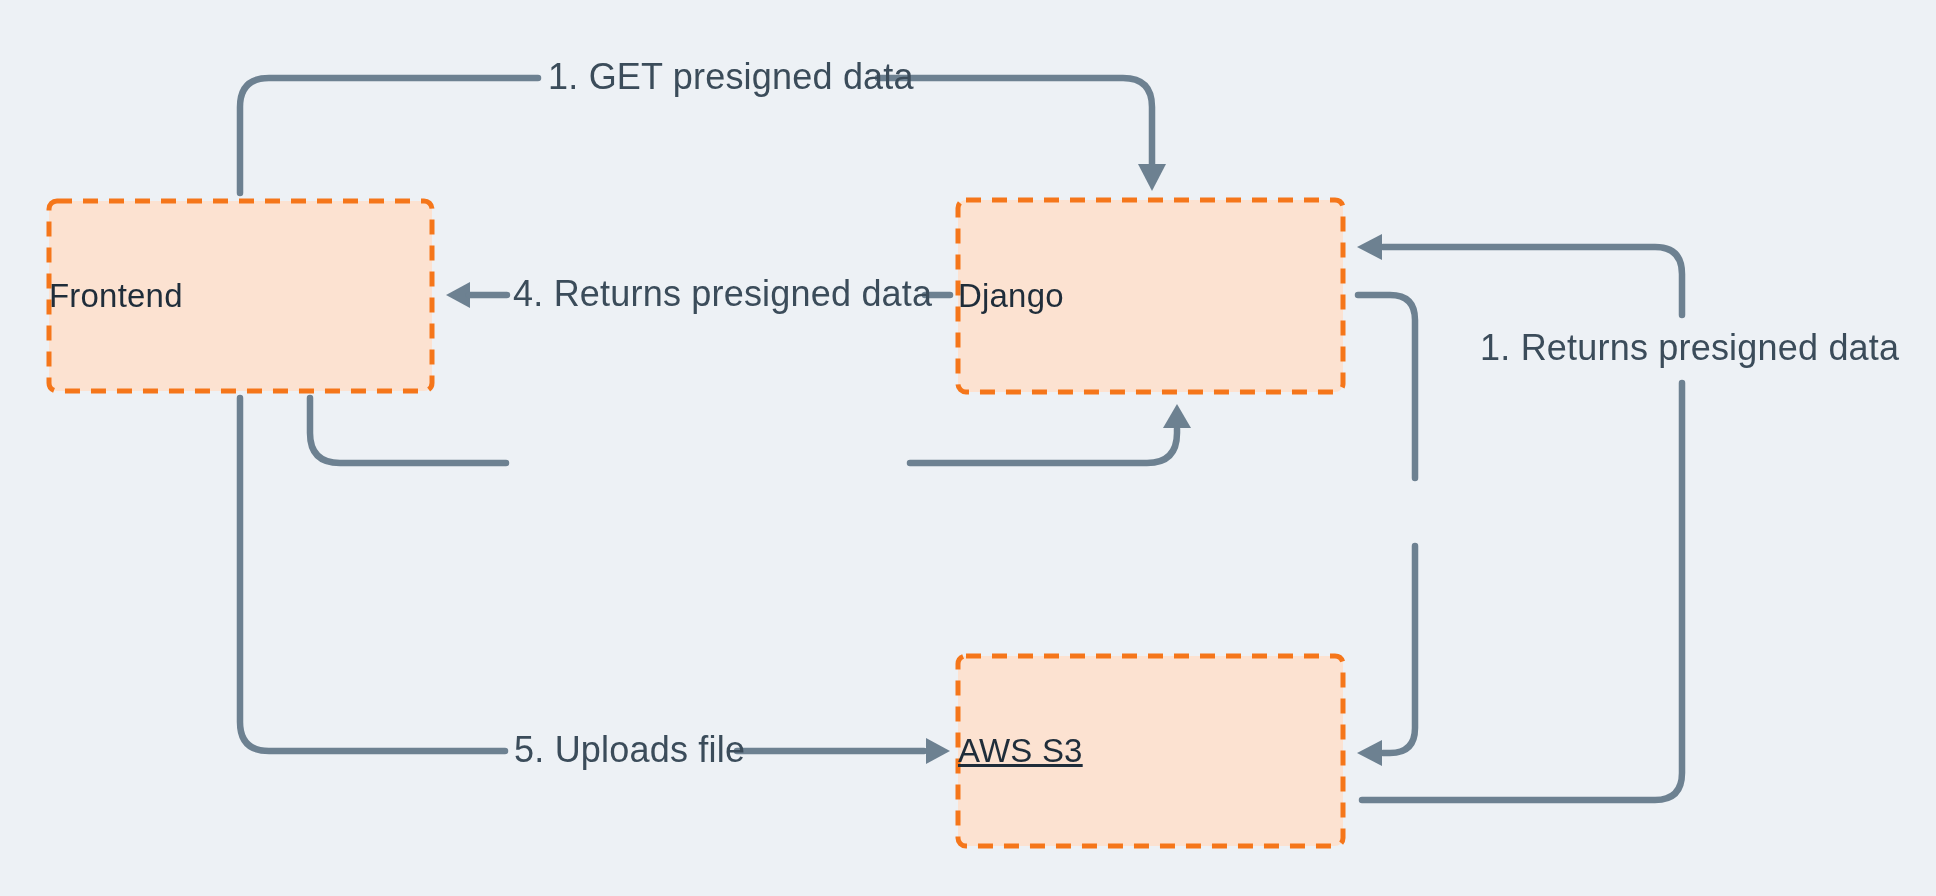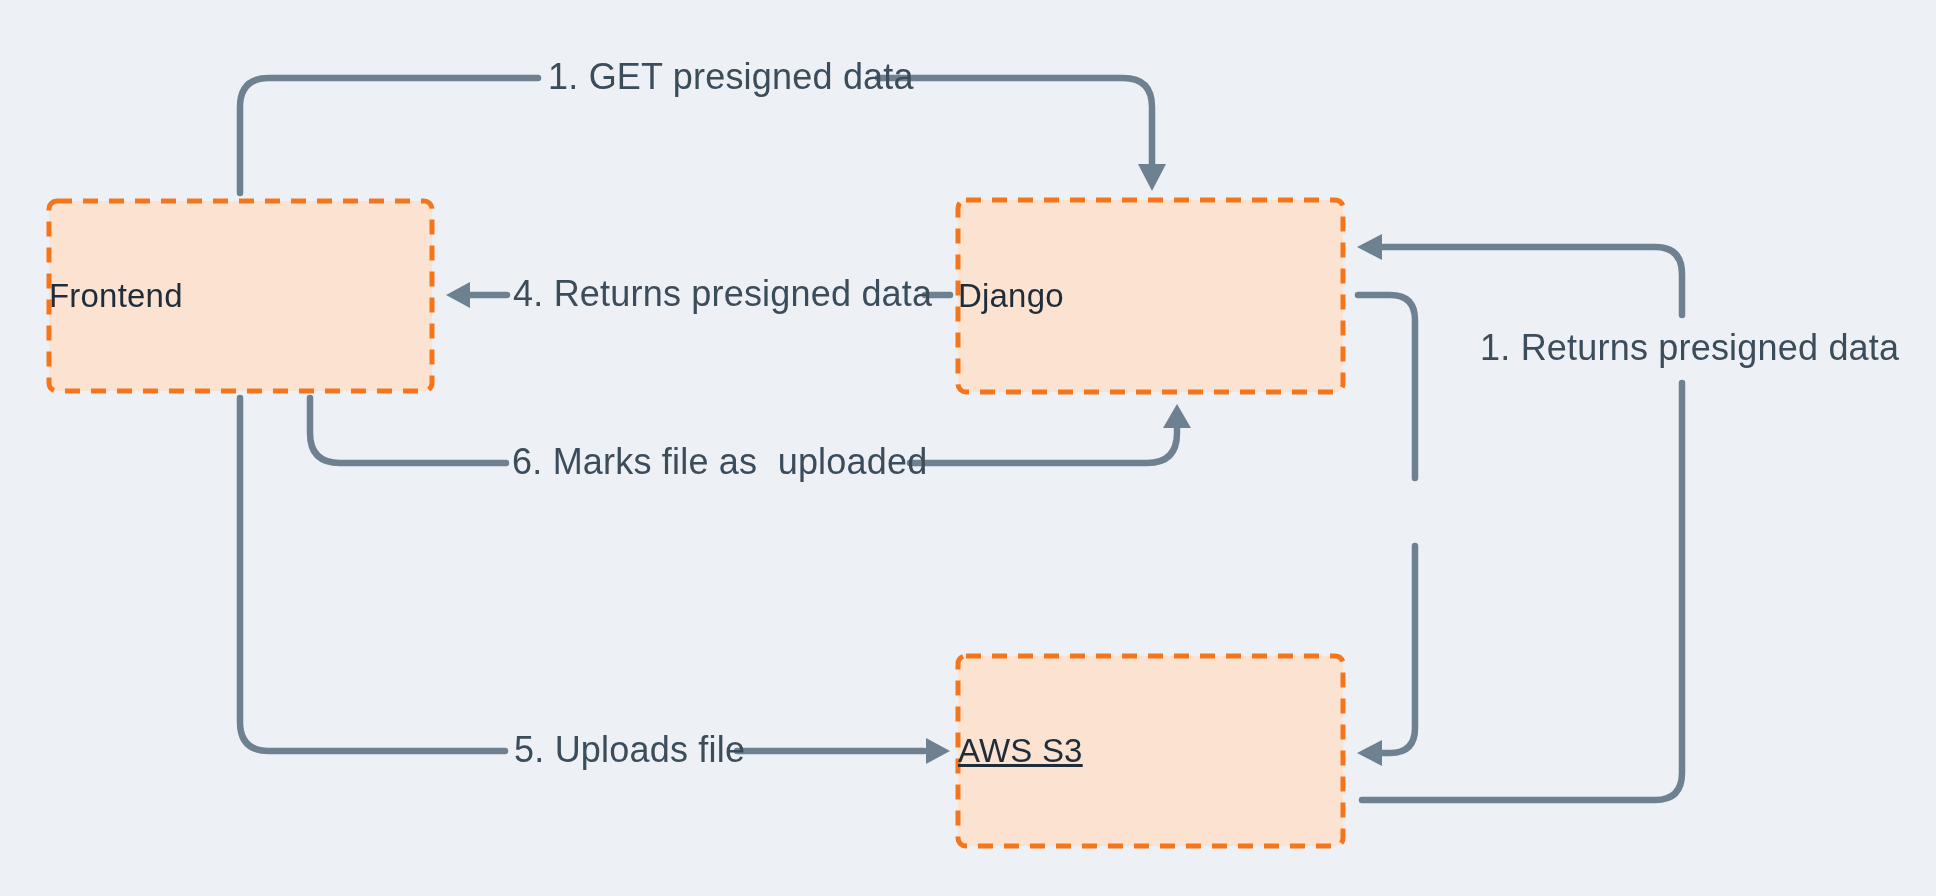--- a/index.html
+++ b/index.html
@@ -100,14 +100,13 @@
   </svg>
 
   <div class="node-label" style="left:49px;width:383px;top:296px;">Frontend</div>
   <div class="node-label" style="left:958px;width:385px;top:296px;">Django</div>
   <div class="node-label" style="left:958px;width:385px;top:751px;text-decoration:underline;">AWS S3</div>
 
   <div class="flow-label" style="left:548px;top:78px;">1. GET presigned data</div>
   <div class="flow-label" style="left:1480px;top:349px;">1. Returns presigned data</div>
   <div class="flow-label" style="left:513px;top:295px;">4. Returns presigned data</div>
   <div class="flow-label" style="left:514px;top:751px;">5. Uploads file</div>
-  <div class="flow-label" style="left:512px;top:463px;">6. Marks file as  uploaded</div>
 </div>
 
 </body></html>

